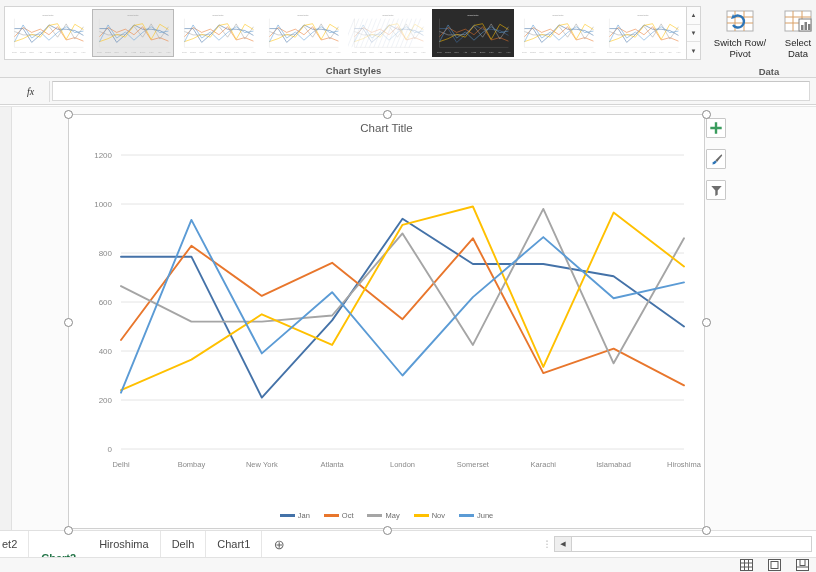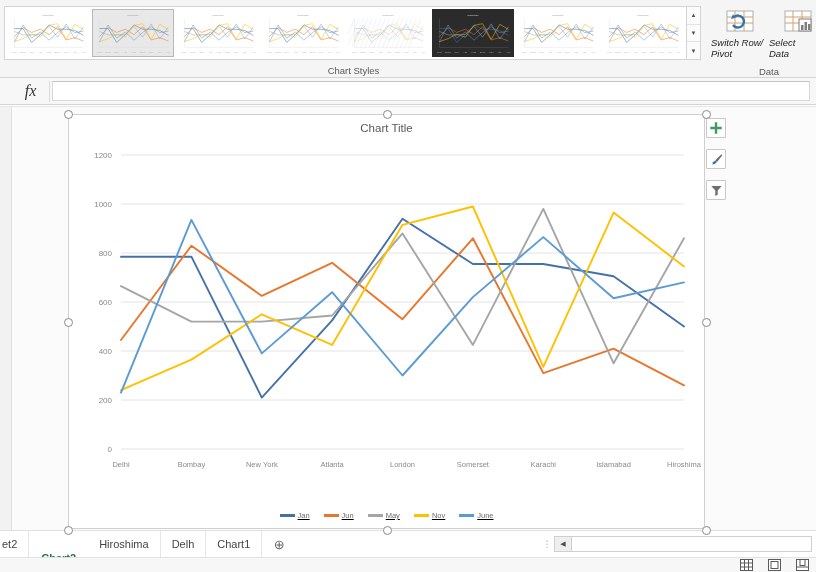--- a/index.html
+++ b/index.html
@@ -15,21 +15,21 @@
   .ribbon {
     position: absolute; left: 0; top: 0; width: 816px; height: 78px;
     background: #f5f5f5; border-bottom: 1px solid #d4d4d4;
   }
   .ribbon-inner { display: flex; height: 78px; align-items: stretch; }
 
   .grp { position: relative; height: 78px; display: flex; flex-direction: column; }
   .grp-body { flex: 1; display: flex; align-items: center; justify-content: center; padding: 2px 4px 0; }
   .grp-label {
     height: 15px; line-height: 15px; text-align: center;
-    font-size: 9.5px; color: #595959; padding-bottom: 6px;
+    font-size: 9.5px; color: #595959; padding-bottom: 6px; font-weight: bold;
   }
   .grp-sep { width: 1px; background: #dcdcdc; margin: 5px 0 18px; }
 
   
   .grp-styles { flex: 0 0 570px; }
   .gallery-wrap { display: flex; align-items: stretch; width: 100%; padding: 3px 2px 2px 0; }
   .gallery {
     flex: 1; display: flex; gap: 3px; overflow: hidden;
     background: #ffffff; border: 1px solid #d4d4d4; padding: 2px;
     height: 54px; align-items: center;
@@ -50,37 +50,37 @@
   .gal-btn {
     flex: 1; display: flex; align-items: center; justify-content: center;
     font-size: 6px; color: #505050; border-bottom: 1px solid #e2e2e2;
   }
   .gal-btn:last-child { border-bottom: 0; }
 
   
   .cmd {
     width: 58px; height: 62px; display: flex; flex-direction: column;
     align-items: center; justify-content: flex-start; padding-top: 3px;
-    font-size: 9.5px; color: #262626; line-height: 11px; font-style: italic;
+    font-size: 9.5px; color: #262626; text-align: center; line-height: 11px;
   }
   .cmd .ic { height: 32px; display: flex; align-items: center; justify-content: center; }
   .cmd .lbl { width: 100%; }
 
   
   .fbar {
     position: absolute; left: 0; top: 78px; width: 816px; height: 27px;
     background: #f7f7f7; border-bottom: 1px solid #d4d4d4;
     display: flex; align-items: center;
   }
   .namebox { width: 10px; height: 100%; }
   .fx {
     width: 38px; height: 21px; margin: 0 2px; display: flex;
     align-items: center; justify-content: center;
     font-family: "Liberation Serif", serif; font-style: italic;
-    font-size: 16px; color: #333; border-right: 1px solid #dcdcdc;
+    font-size: 10px; color: #333; border-right: 1px solid #dcdcdc;
   }
   .finput {
     flex: 1; height: 20px; margin-right: 6px; background: #ffffff;
     border: 1px solid #d9d9d9; border-top-color: #c6c6c6;
   }
 
   
   .canvas {
     position: absolute; left: 0; top: 106px; width: 816px; height: 424px;
     background: #fbfbfb; border-top: 1px solid #e6e6e6;
@@ -107,21 +107,21 @@
     width: 20px; height: 20px; margin-bottom: 11px; background: #ffffff;
     border: 1px solid #c8c8c8; display: flex; align-items: center;
     justify-content: center; border-radius: 1px;
   }
 
   
   .plot { position: absolute; left: 0; top: 22px; width: 637px; height: 360px; }
   .plot svg { display: block; }
   .legend {
     position: absolute; left: 0; bottom: 8px; width: 100%;
-    display: flex; justify-content: center; gap: 14px; align-items: center; text-decoration: underline;
+    display: flex; justify-content: center; gap: 14px; align-items: center;
   }
   .lg { display: flex; align-items: center; gap: 3px; font-size: 7.5px; color: #6b6b6b; }
   .lg .swatch { width: 15px; height: 2.2px; display: block; }
 
   
   .tabbar {
     position: absolute; left: 0; top: 530px; width: 816px; height: 27px;
     background: #ffffff; border-top: 1px solid #e0e0e0;
     display: flex; align-items: stretch;
   }
@@ -462,21 +462,21 @@
           </svg>
       </div>
 
       <div class="legend" id="legend">
           <div class="lg">
             <span class="swatch" style="background: rgb(68, 114, 168);"></span>
             <span>Jan</span>
           </div>
           <div class="lg">
             <span class="swatch" style="background: rgb(232, 118, 44);"></span>
-            <span>Jun</span>
+            <span>Oct</span>
           </div>
           <div class="lg">
             <span class="swatch" style="background: rgb(165, 165, 165);"></span>
             <span>May</span>
           </div>
           <div class="lg">
             <span class="swatch" style="background: rgb(255, 192, 0);"></span>
             <span>Nov</span>
           </div>
           <div class="lg">

